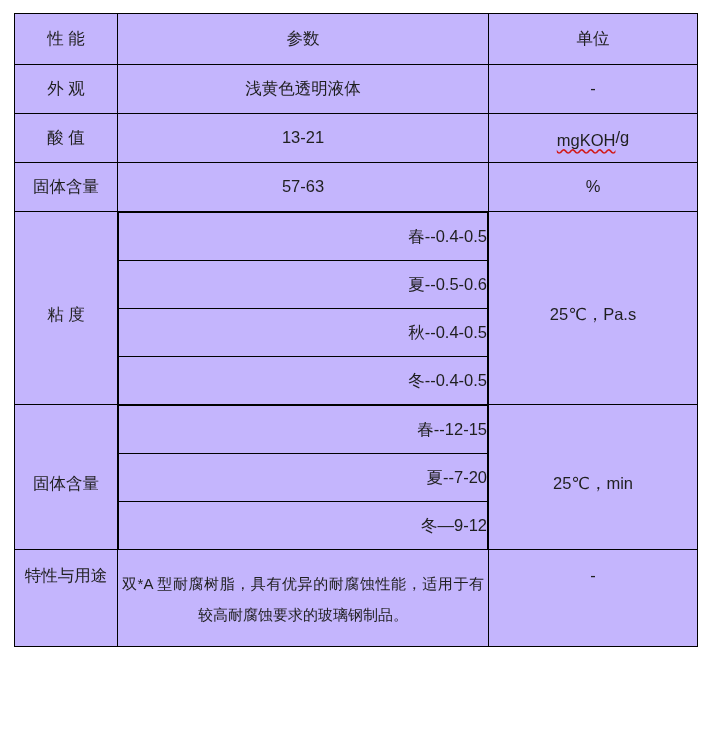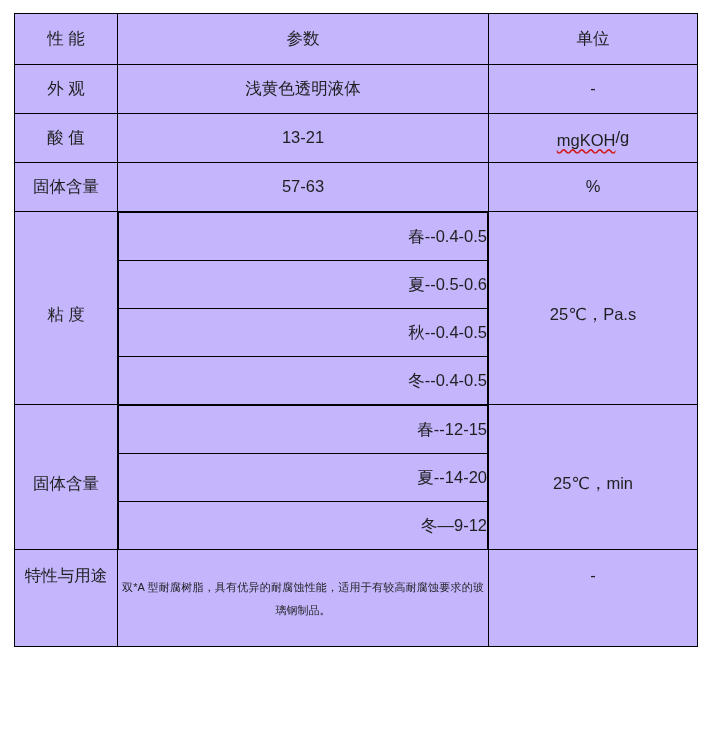--- a/index.html
+++ b/index.html
@@ -93,21 +93,21 @@
   }
 
   .desc {
     box-sizing: border-box;
     width: 100%;
     padding: 12px 4px 10px 4px;
     text-align: justify;
     text-align-last: center;
     text-justify: inter-character;
     line-height: 2.1;
-    font-size: 11px;
+    font-size: 15px;
   }
 
   .r-head td { height: 50px; }
   .r-plain td { height: 48px; }
   .r-cure  td { height: 50px; }
   .r-desc  td { height: 96px; }
 
   .dash { letter-spacing: 0; }
 </style>
 </head>
@@ -206,21 +206,21 @@
         <td>
           <div class="cell top">固体含量</div>
         </td>
         <td>
           <table class="nested">
             <tbody>
               <tr>
                 <td>春--12-15</td>
               </tr>
               <tr>
-                <td>夏--14-20</td>
+                <td>夏--7-20</td>
               </tr>
               <tr>
                 <td>冬—9-12</td>
               </tr>
             </tbody>
           </table>
         </td>
         <td>
           <div class="cell top">25℃，min</div>
         </td>

